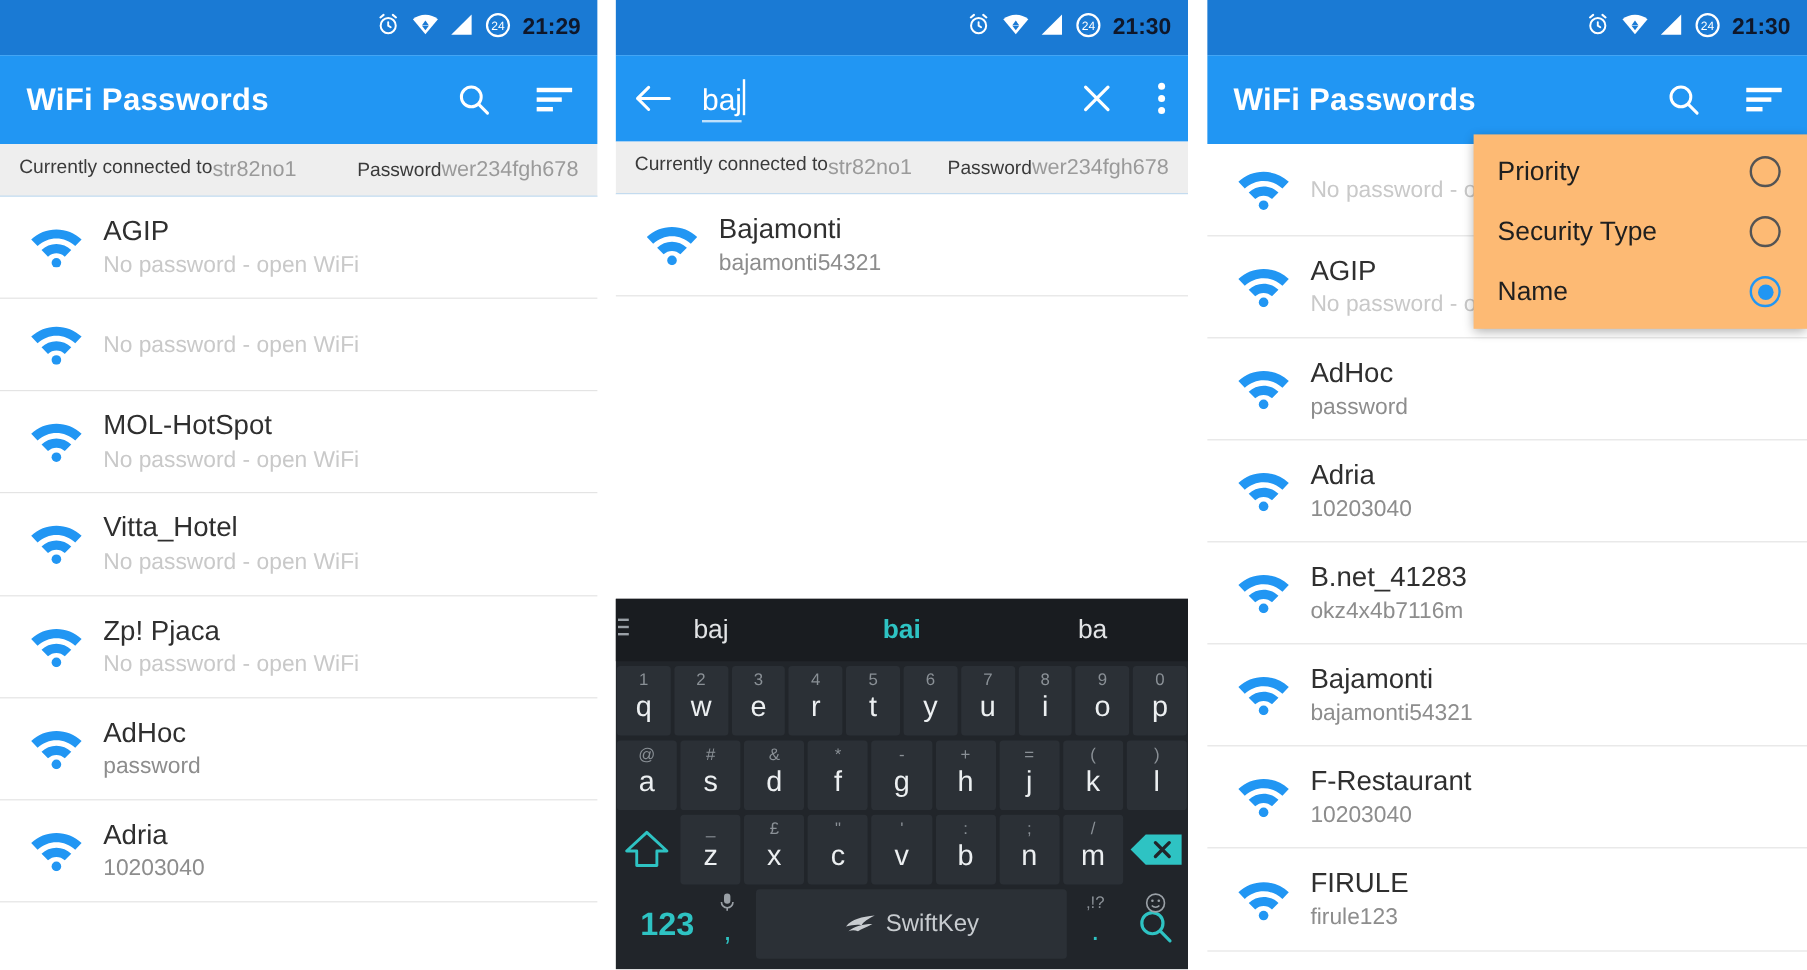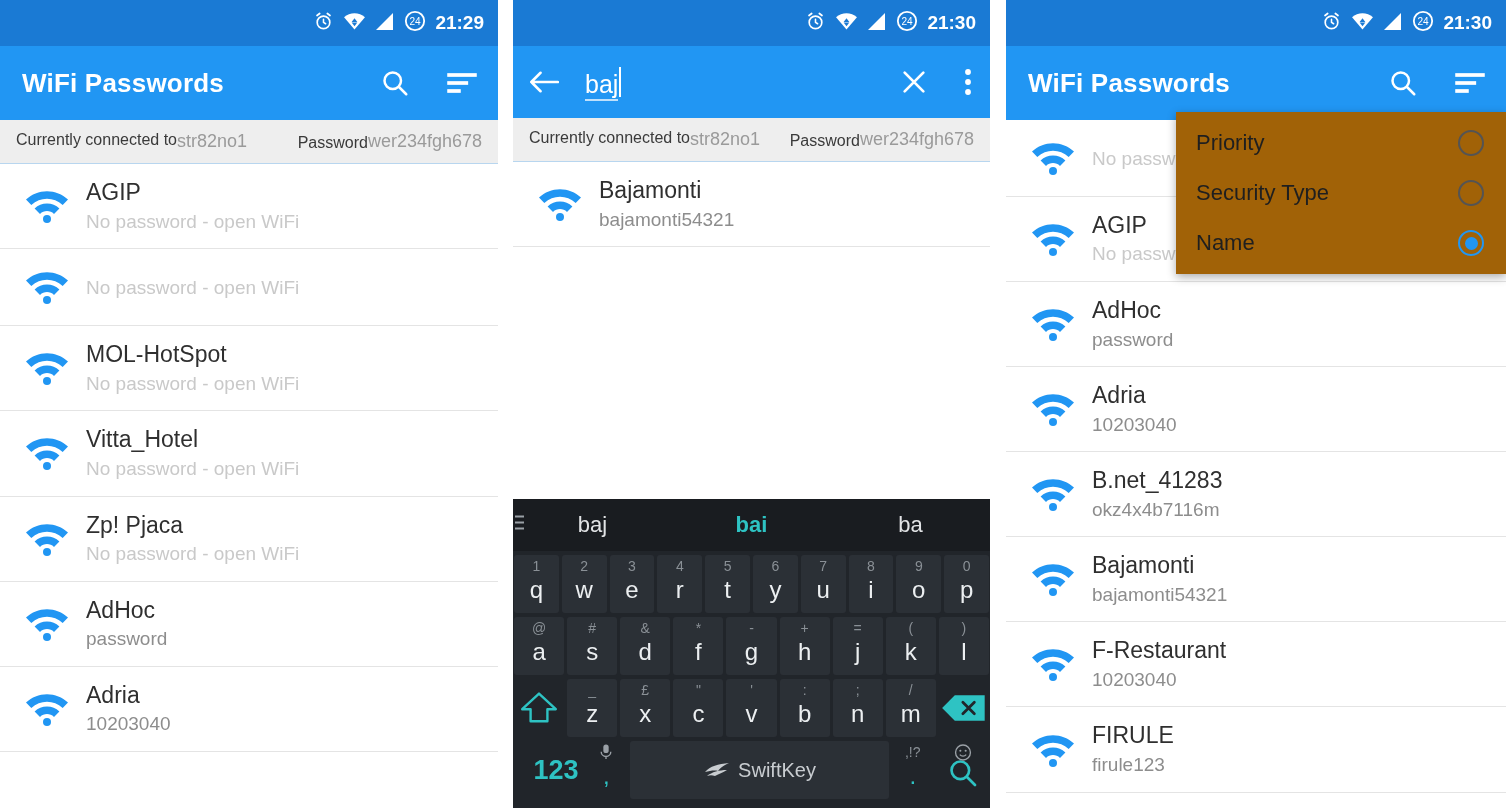--- a/index.html
+++ b/index.html
@@ -32,21 +32,21 @@
     background: #1a7ad4;
     display: flex;
     align-items: center;
     justify-content: flex-end;
     padding-right: 14px;
     color: #ffffff;
   }
   .statusbar .icons { display: flex; align-items: center; gap: 9px; }
   .sb-time {
     font-size: 19px; font-weight: bold; margin-left: 9px;
-    letter-spacing: 0px; color: #ffffff;
+    letter-spacing: 0px; color: #0f172a;
   }
   .ic { display: block; }
 
   
   .toolbar {
     height: 74px;
     background: #2196f3;
     display: flex;
     align-items: center;
     padding: 0 20px 0 22px;
@@ -103,22 +103,22 @@
   .row .wifi-ic { flex: 0 0 62px; display: flex; align-items: center; }
   .row .texts { display: flex; flex-direction: column; justify-content: center; }
   .ssid { font-size: 23px; color: #2f2f2f; line-height: 1.28; }
   .pwd { font-size: 19px; color: #8d8d8d; line-height: 1.35; margin-top: 1px; }
   .pwd.open { color: #c9c9c9; }
 
   
   .popup {
     position: absolute;
     top: 112px; right: 0px;
-    width: 330px;
-    background: #a16207;
+    width: 278px;
+    background: #fdba74;
     box-shadow: 0 3px 9px rgba(0,0,0,0.33);
     padding: 6px 0 6px 0;
     z-index: 30;
   }
   .popup-item {
     display: flex; align-items: center; justify-content: space-between;
     padding: 12px 22px 12px 20px;
     cursor: pointer;
   }
   .popup-item .plabel { font-size: 22px; color: #1f1f1f; }

